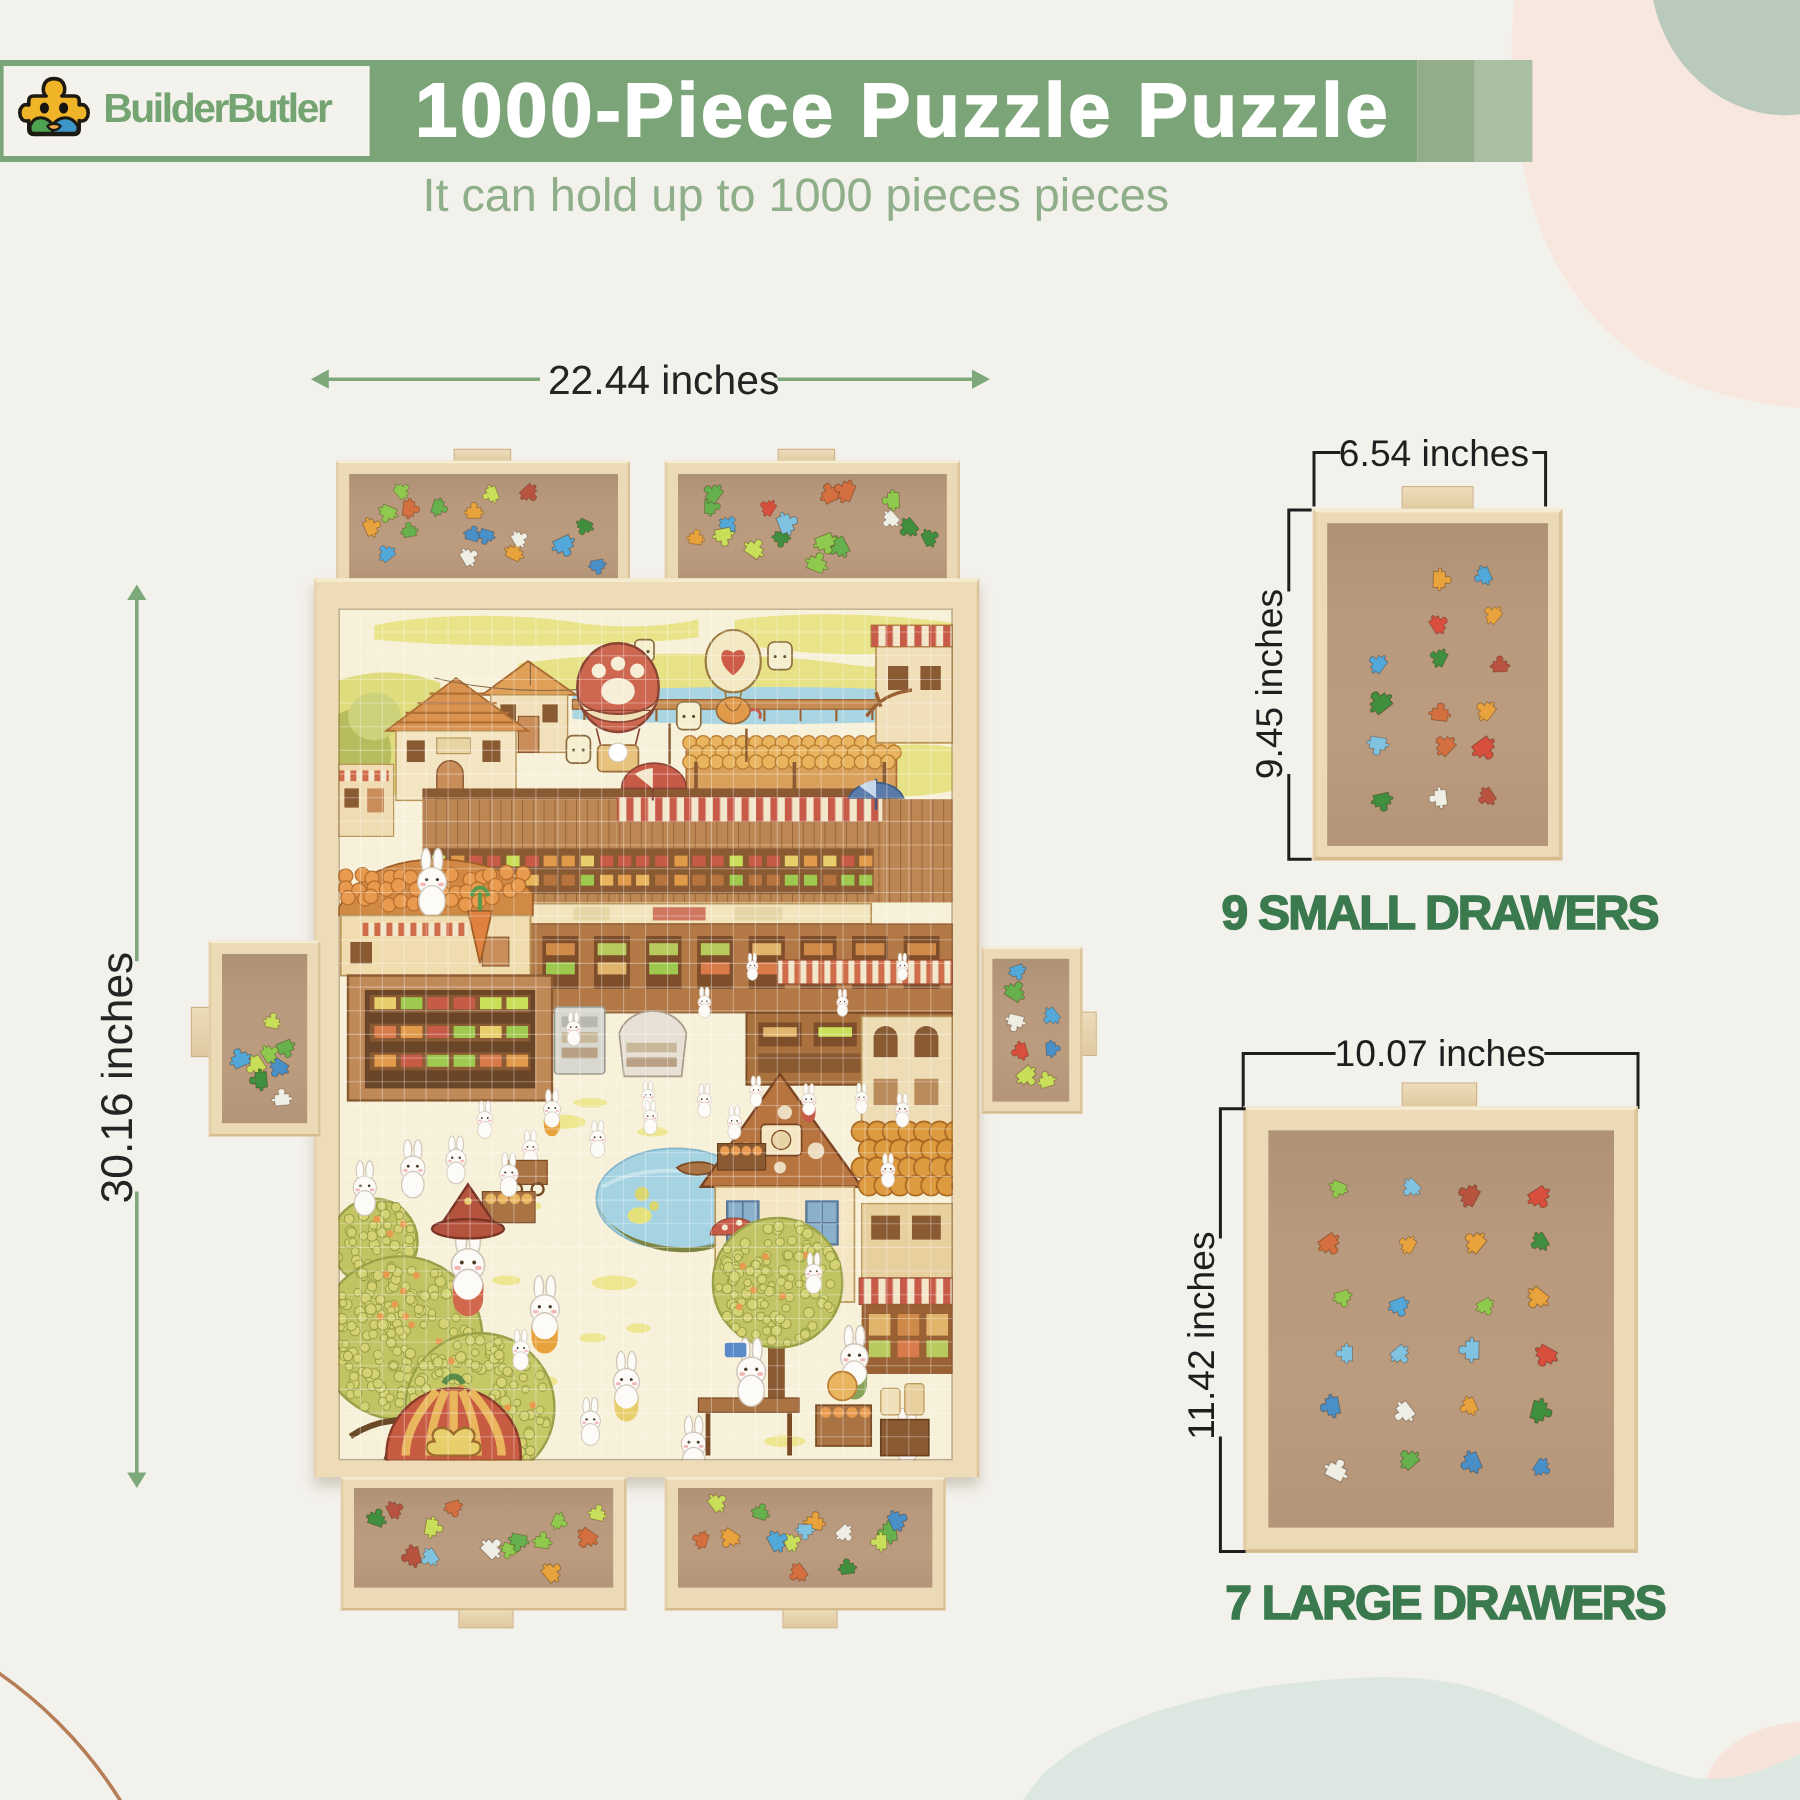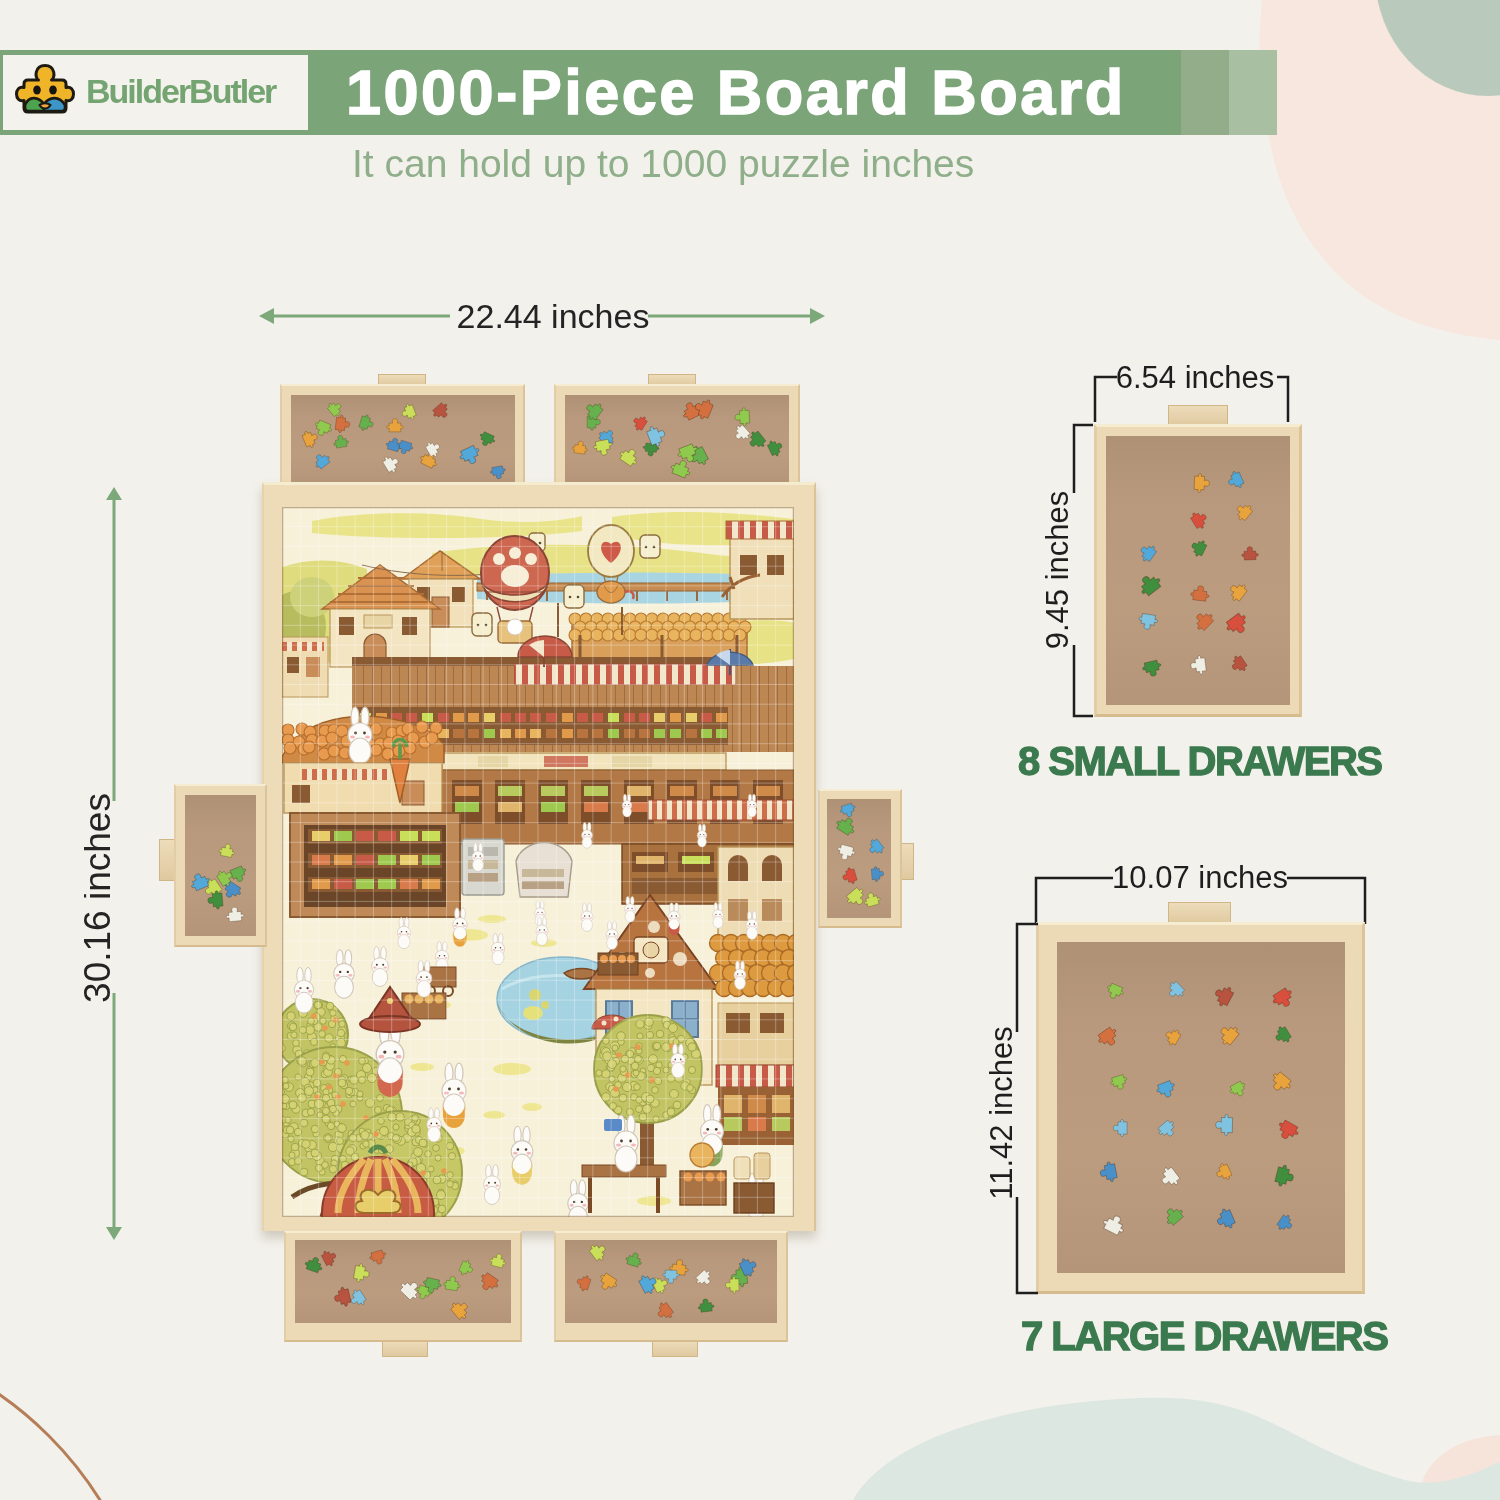--- a/index.html
+++ b/index.html
@@ -36,23 +36,23 @@
   <path d="M14 18 L24.5 18 C20.5 16 20.5 3.5 31 3.5 C41.5 3.5 41.5 16 37.5 18 L48 18 Q52 18 52 22 L52 25.5 C62 22.5 62 41.5 52 38.5 L52 46 Q52 50 48 50 L14 50 Q10 50 10 46 L10 38.5 C0 41.5 0 22.5 10 25.5 L10 22 Q10 18 14 18 Z" fill="#f0b429" stroke="#1d1a12" stroke-width="3" stroke-linejoin="round"></path>
   <path d="M11 43 C15 33 25 35 30 42 L30 49 L14 49 Q11 49 11 46 Z" fill="#4da34f" stroke="#1d1a12" stroke-width="2.6" stroke-linejoin="round"></path>
   <path d="M30 42 C35 35 45 33 51 43 L51 46 Q51 49 48 49 L30 49 Z" fill="#3d96c8" stroke="#1d1a12" stroke-width="2.6" stroke-linejoin="round"></path>
   <path d="M25.5 43 C28 40.5 34 40.5 36.5 43 C34 47.5 28 47.5 25.5 43 Z" fill="#f2a649" stroke="#1d1a12" stroke-width="2"></path>
   <ellipse cx="23" cy="28" rx="3.8" ry="4.6" fill="#17140f"></ellipse>
   <ellipse cx="39" cy="28" rx="3.8" ry="4.6" fill="#17140f"></ellipse>
 </svg>
 
 <div class="abs" style="left:86px;top:72px;font-size:34px;font-weight:bold;color:#74a471;letter-spacing:-2px;text-align:right;">BuilderButler</div>
 
-<div class="abs" style="left:346px;top:56px;font-size:63px;font-weight:bold;color:#ffffff;letter-spacing:2.5px;-webkit-text-stroke:1.5px #ffffff;">1000-Piece Board Board</div>
-
-<div class="abs" style="left:352px;top:142px;font-size:39px;color:#8fae8a;">It can hold up to 1000 puzzle inches</div>
+<div class="abs" style="left:346px;top:56px;font-size:63px;font-weight:bold;color:#ffffff;letter-spacing:2.5px;-webkit-text-stroke:1.5px #ffffff;">1000-Piece Puzzle Puzzle</div>
+
+<div class="abs" style="left:352px;top:142px;font-size:39px;color:#8fae8a;">It can hold up to 1000 pieces pieces</div>
 
 <svg class="abs" style="left:250px;top:299px;" width="590" height="34" viewBox="0 0 590 34">
   <g stroke="#7da87a" stroke-width="3" fill="#7da87a">
     <line x1="21" y1="17" x2="200" y2="17"></line>
     <line x1="398" y1="17" x2="563" y2="17"></line>
     <path d="M 24 9 L 9 17 L 24 25 Z" stroke="none"></path>
     <path d="M 560 9 L 575 17 L 560 25 Z" stroke="none"></path>
   </g>
   <text x="303" y="29" font-size="34" fill="#242424" text-anchor="middle">22.44 inches</text>
 </svg>
@@ -1608,21 +1608,21 @@
   </svg>
 
 <svg class="abs" style="left:1040px;top:415px;" width="64" height="310" viewBox="0 0 64 310">
   <g stroke="#1e1e1e" stroke-width="2.5" fill="none">
     <path d="M 53 10 L 34 10 L 34 78"></path>
     <path d="M 34 230 L 34 301 L 53 301"></path>
   </g>
   <text x="28" y="155" font-size="31" fill="#1e1e1e" text-anchor="middle" transform="rotate(-90 28 155)">9.45 inches</text>
 </svg>
 
-<div class="abs" style="left:1018px;top:739px;font-size:40px;font-weight:bold;color:#3b7a4e;white-space:nowrap;letter-spacing:-1.5px;-webkit-text-stroke:1.3px #3b7a4e;">8 SMALL DRAWERS</div>
+<div class="abs" style="left:1018px;top:739px;font-size:40px;font-weight:bold;color:#3b7a4e;white-space:nowrap;letter-spacing:-1.5px;-webkit-text-stroke:1.3px #3b7a4e;">9 SMALL DRAWERS</div>
 
 <svg class="abs" style="left:1025px;top:860px;" width="350" height="66" viewBox="0 0 350 66">
   <g stroke="#1e1e1e" stroke-width="2.5" fill="none">
     <path d="M 11 64 L 11 18 L 88 18"></path>
     <path d="M 340 64 L 340 18 L 262 18"></path>
   </g>
   <text x="175" y="28" font-size="31" fill="#1e1e1e" text-anchor="middle">10.07 inches</text>
 </svg>
 
 <div class="tab" style="left:1168px;top:902px;width:63px;height:22px;"></div>

